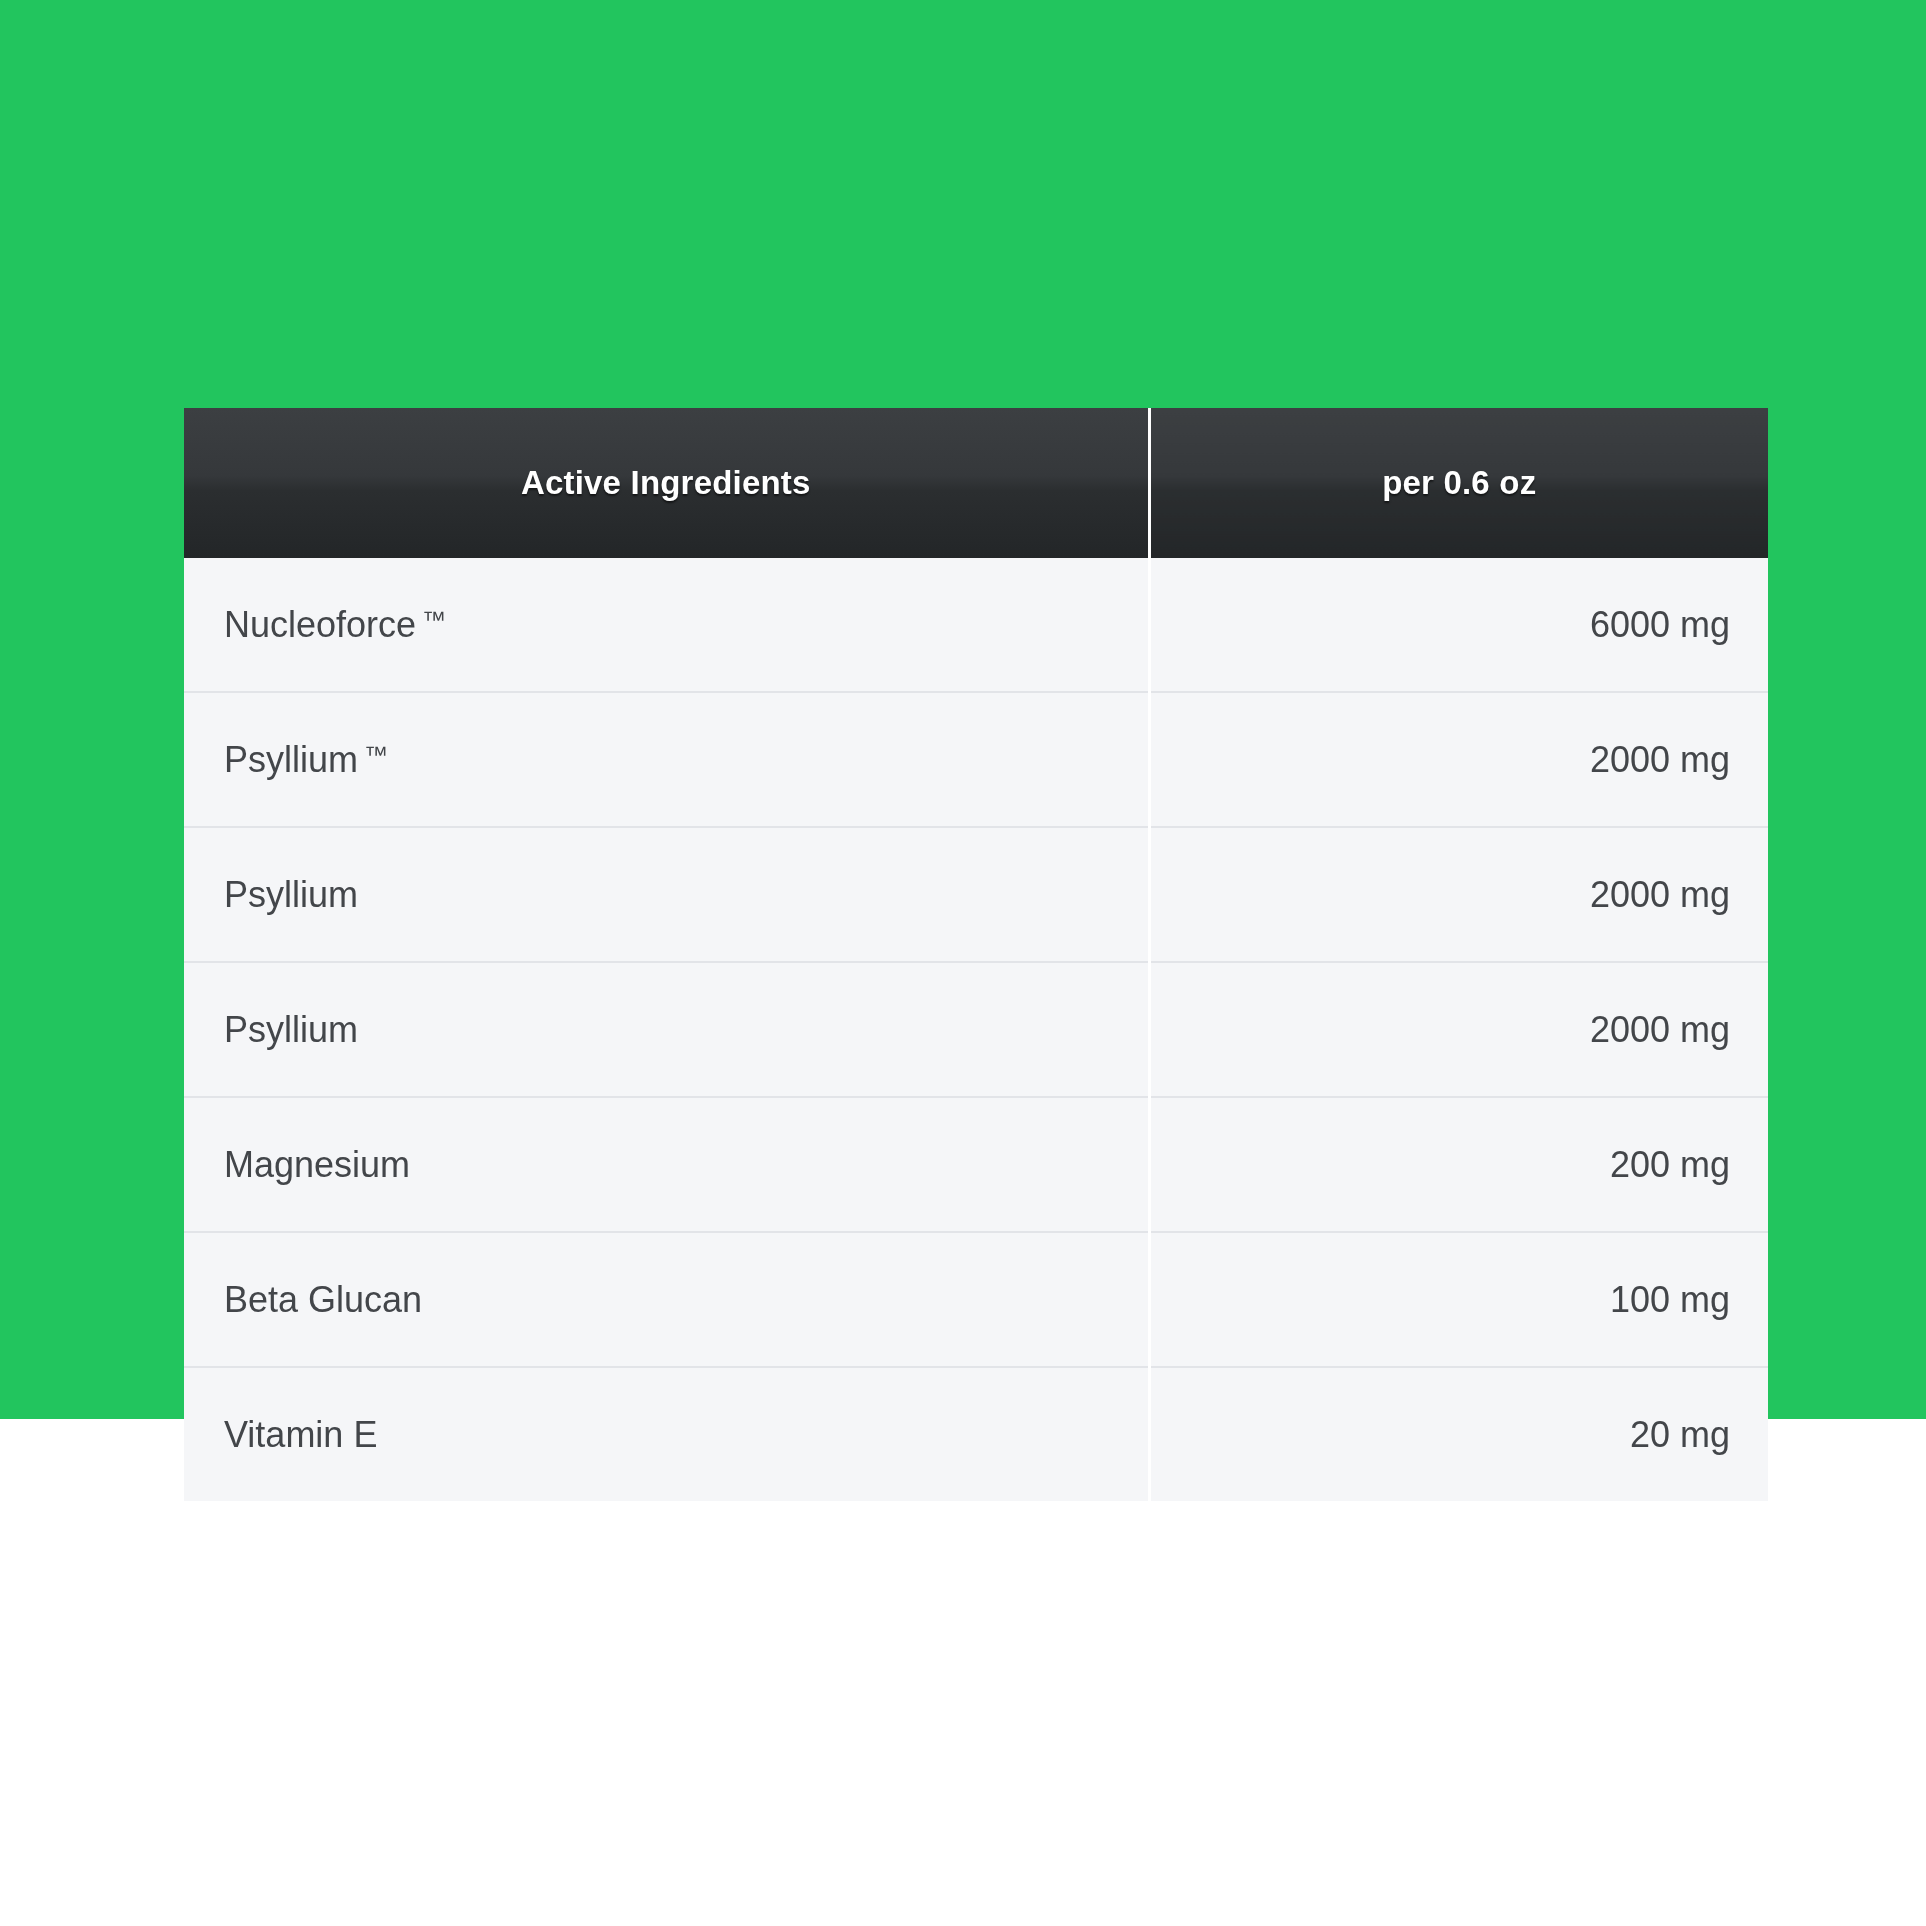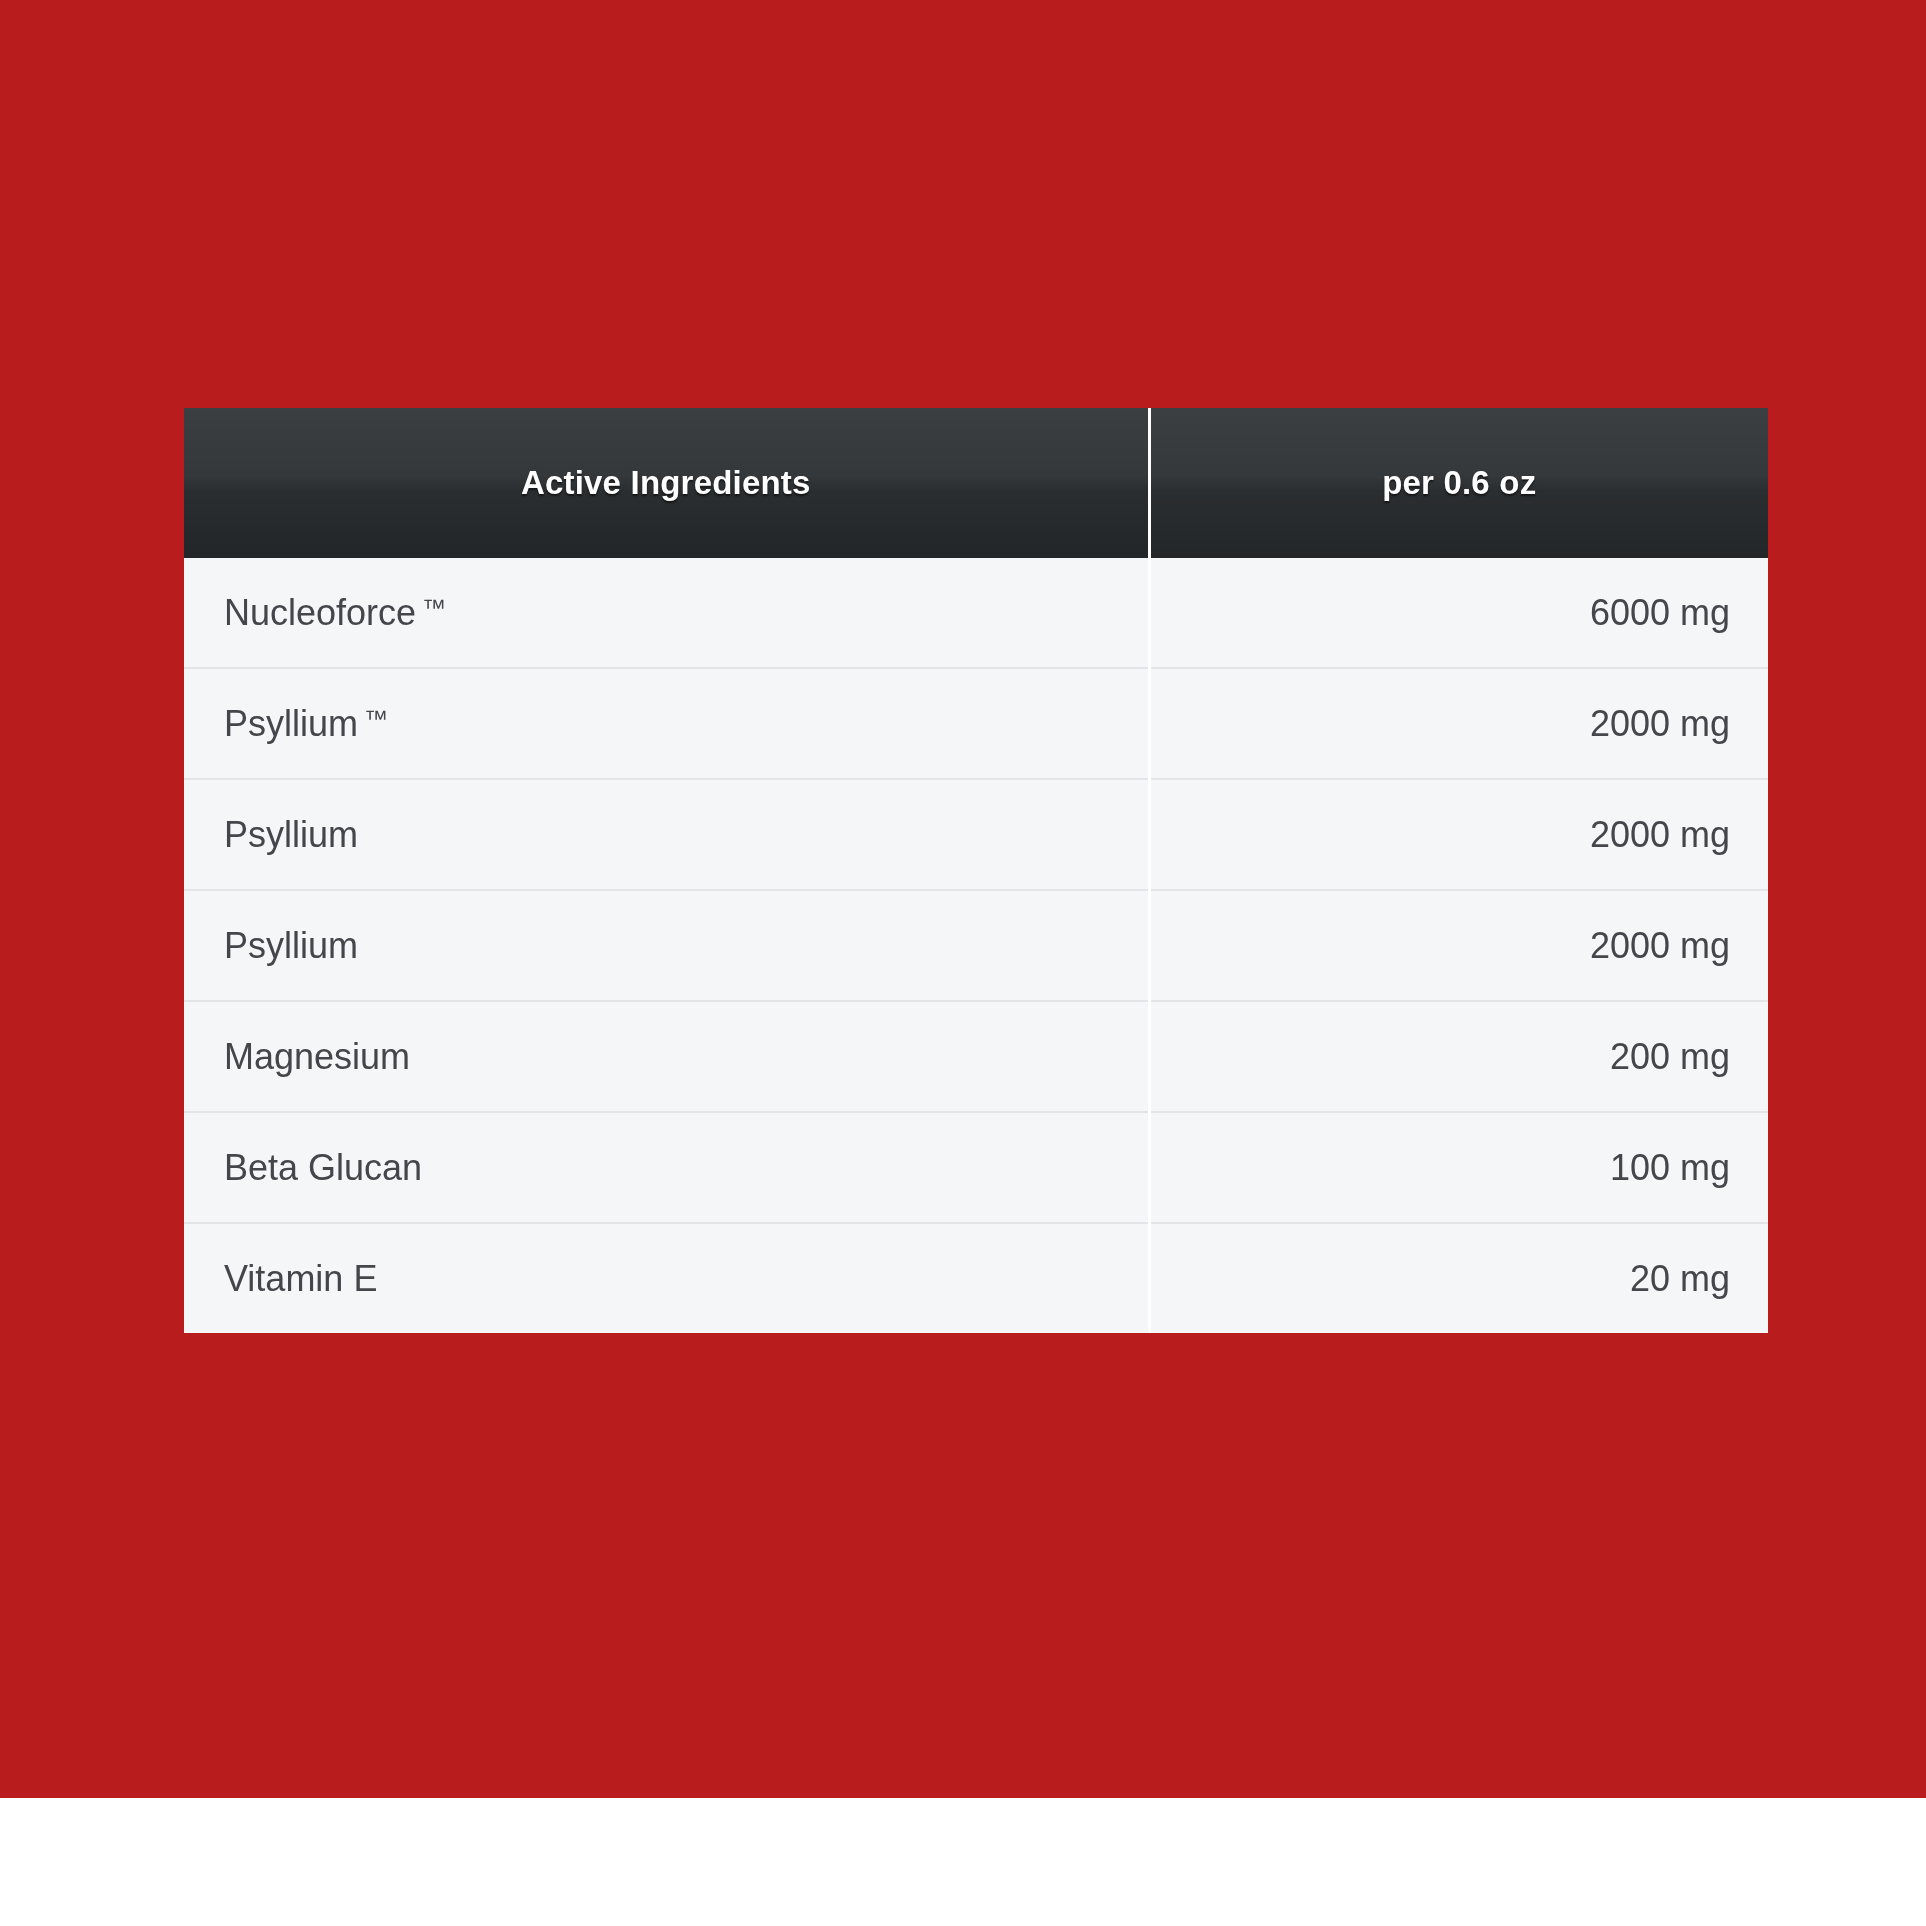--- a/index.html
+++ b/index.html
@@ -9,22 +9,22 @@
   }
   body {
     width: 1927px;
     height: 1927px;
     font-family: "Liberation Sans", sans-serif;
     -webkit-font-smoothing: antialiased;
   }
   .page {
     position: relative;
     width: 1927px;
-    height: 1798px;
-    background: #b91c1c;
+    height: 1419px;
+    background: #22c55e;
   }
   .table-wrap {
     position: absolute;
     left: 184px;
     top: 408px;
     width: 1584px;
   }
   table.ingredients {
     width: 100%;
     border-collapse: collapse;
@@ -49,21 +49,21 @@
     border-right: 3px solid #ffffff;
   }
 
   tbody td {
     background: #f5f6f8;
     border-bottom: 2px solid #e2e4e8;
     height: 109px;
     font-size: 36px;
     color: #43464a;
     vertical-align: middle;
-    padding: 0 38px;
+    padding: 12px 38px;
   }
   tbody td.td-name {
     text-align: left;
     border-right: 3px solid #ffffff;
     padding-left: 40px;
   }
   tbody td.td-value {
     text-align: right;
     padding-right: 38px;
   }

